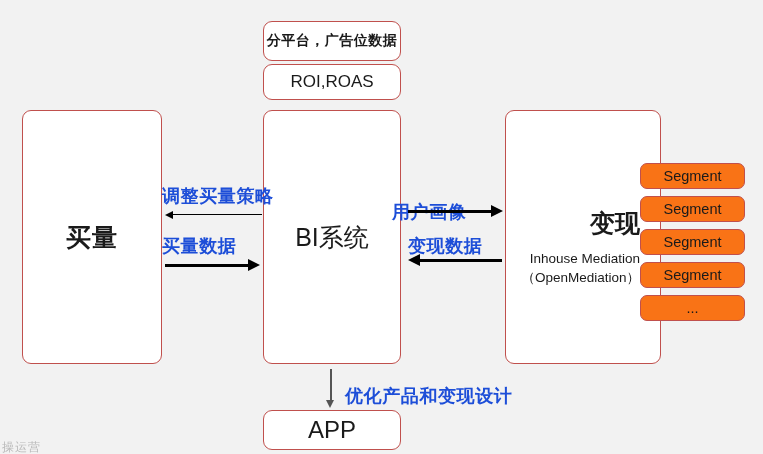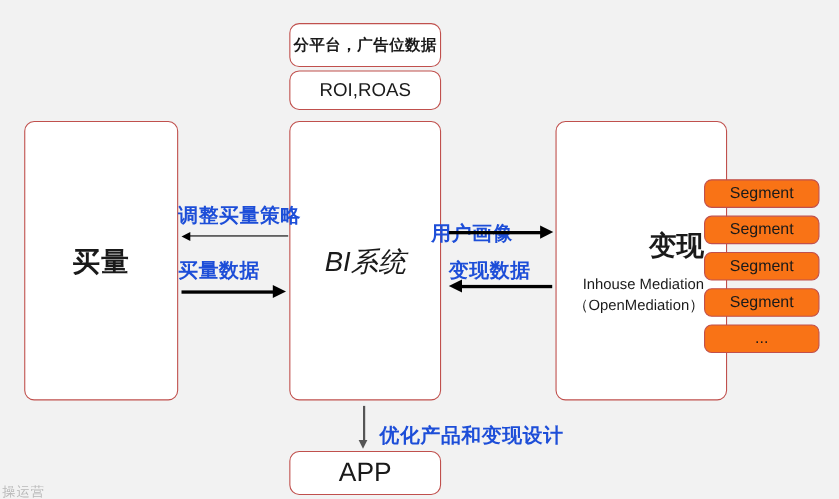--- a/index.html
+++ b/index.html
@@ -34,21 +34,21 @@
   }
   #box-roi-roas {
     left: 263px; top: 64px; width: 138px; height: 36px;
     font-size: 17px;
   }
   
   #box-buy-traffic {
     left: 22px; top: 110px; width: 140px; height: 254px;
   }
   #box-bi-system {
-    left: 263px; top: 110px; width: 138px; height: 254px; font-style: italic;
+    left: 263px; top: 110px; width: 138px; height: 254px;
   }
   #box-monetization {
     left: 505px; top: 110px; width: 156px; height: 254px;
     justify-content: flex-start;
   }
   .pillar-title-cn {
     font-size: 25px;
     font-weight: bold;
     letter-spacing: 1px;
   }

